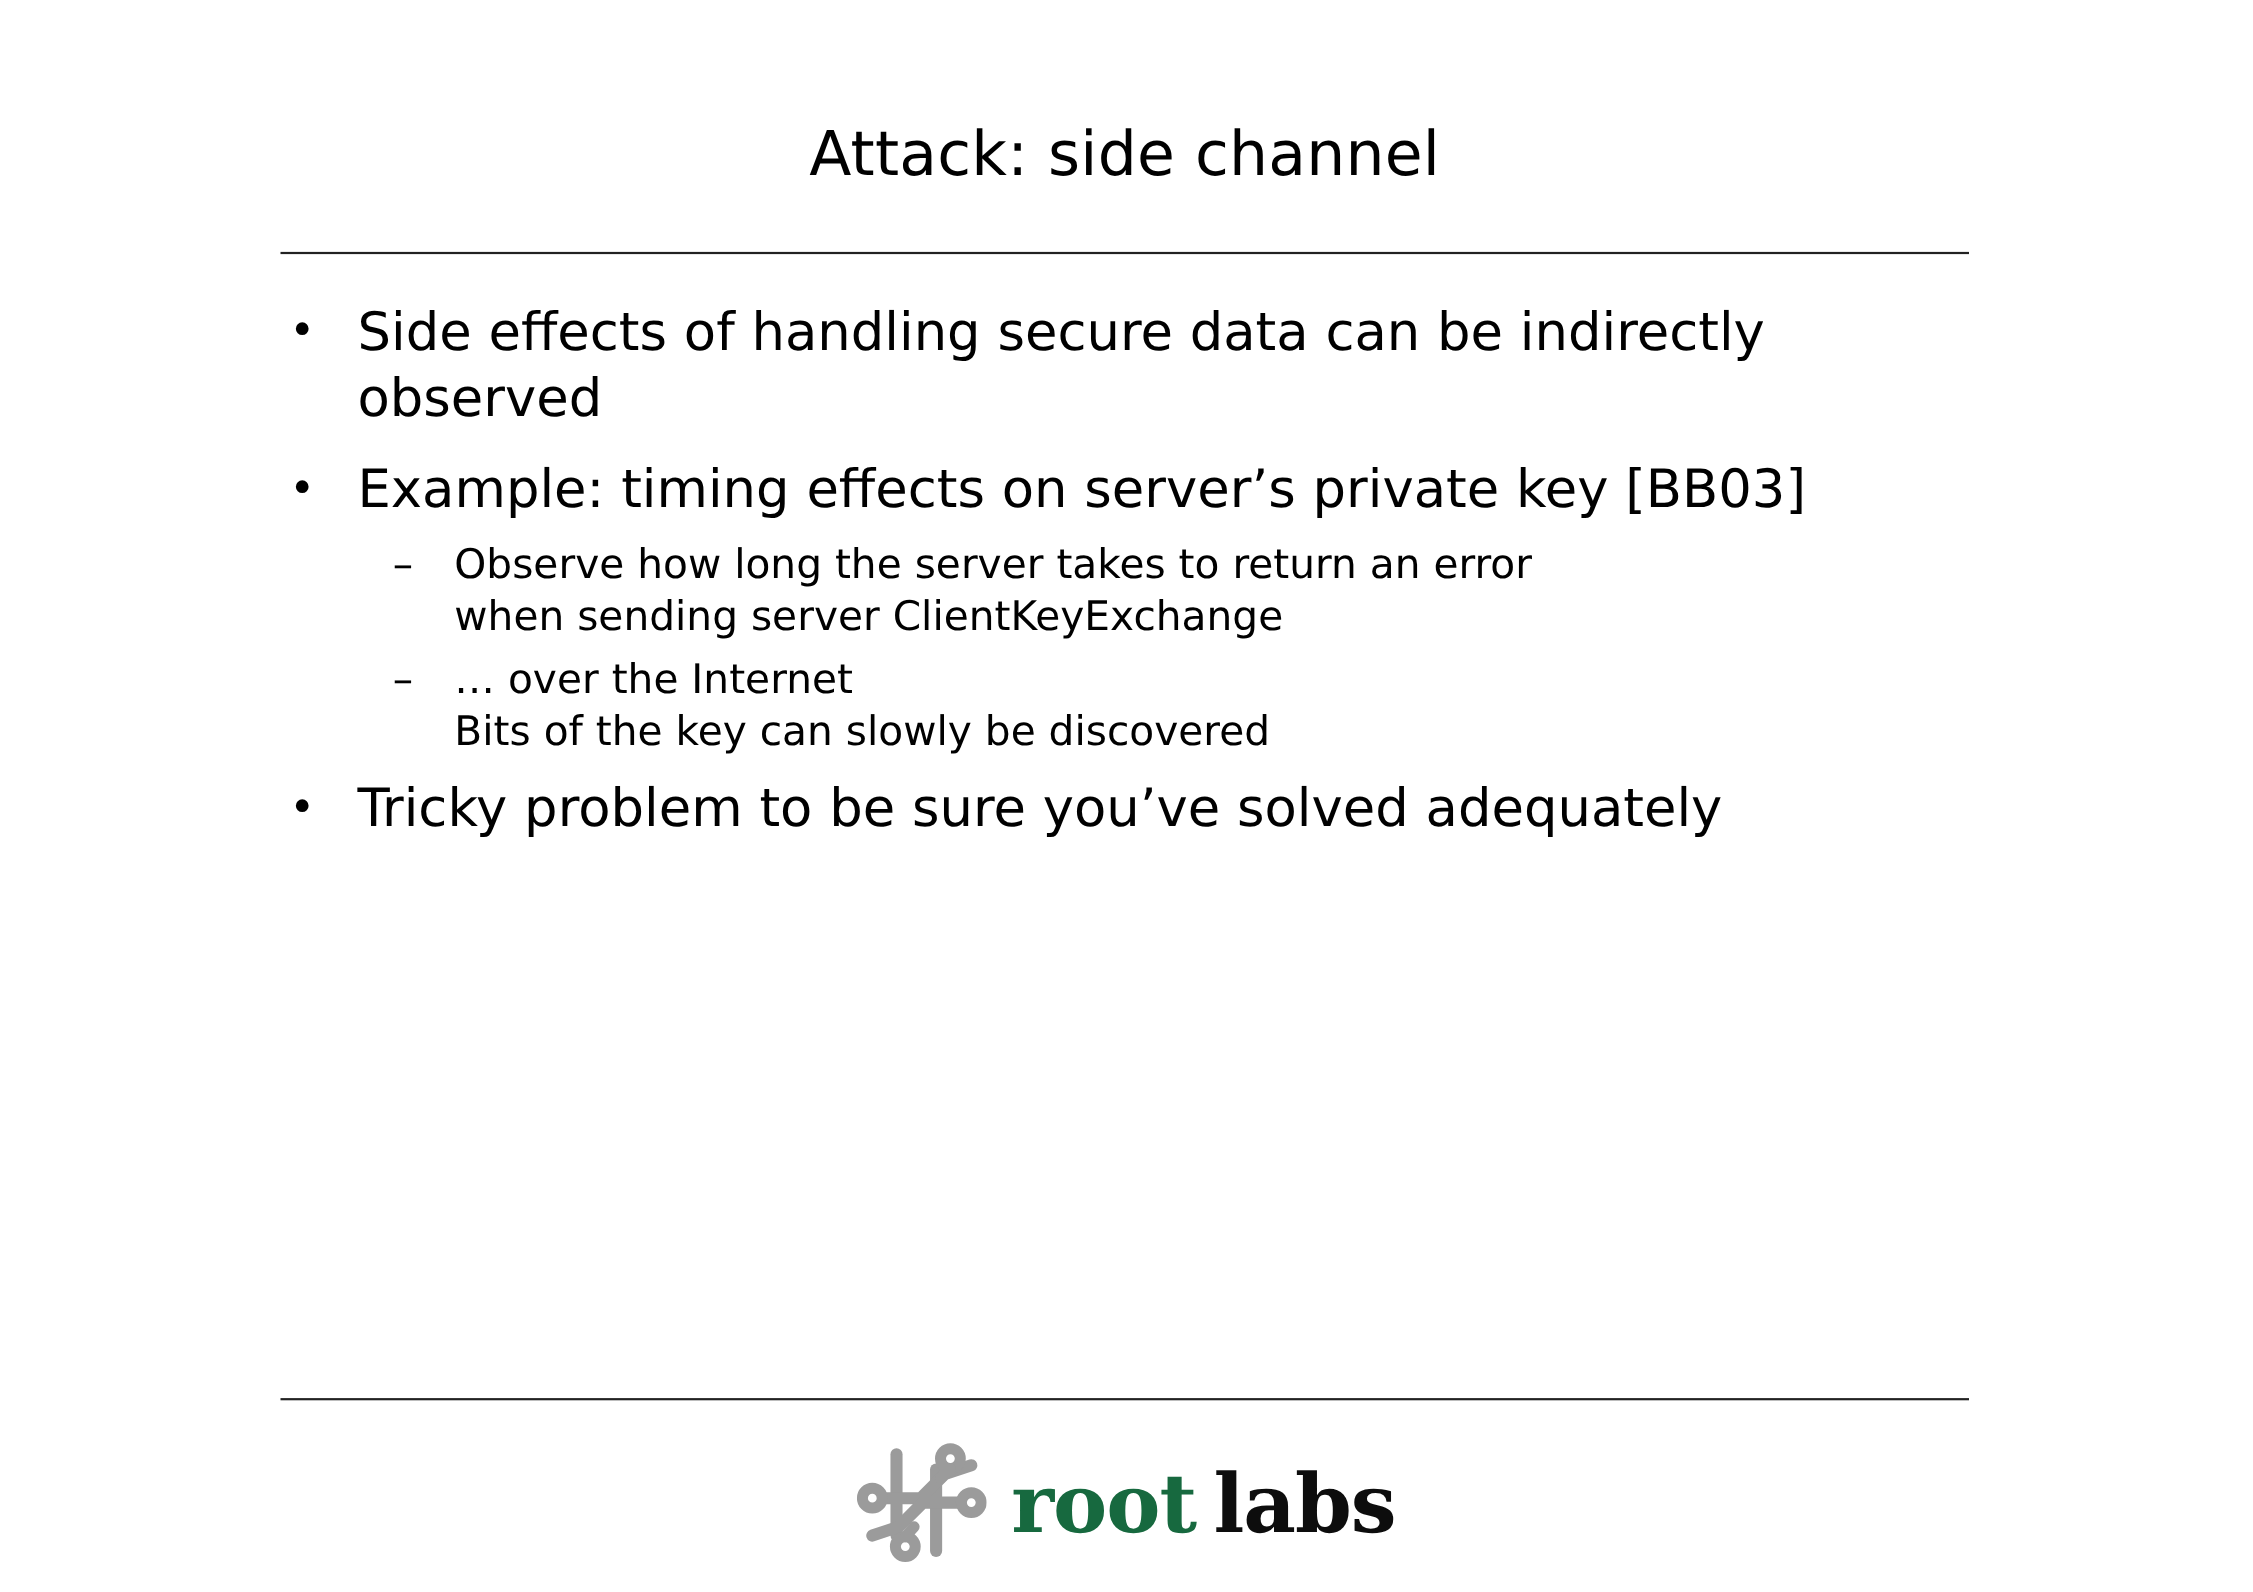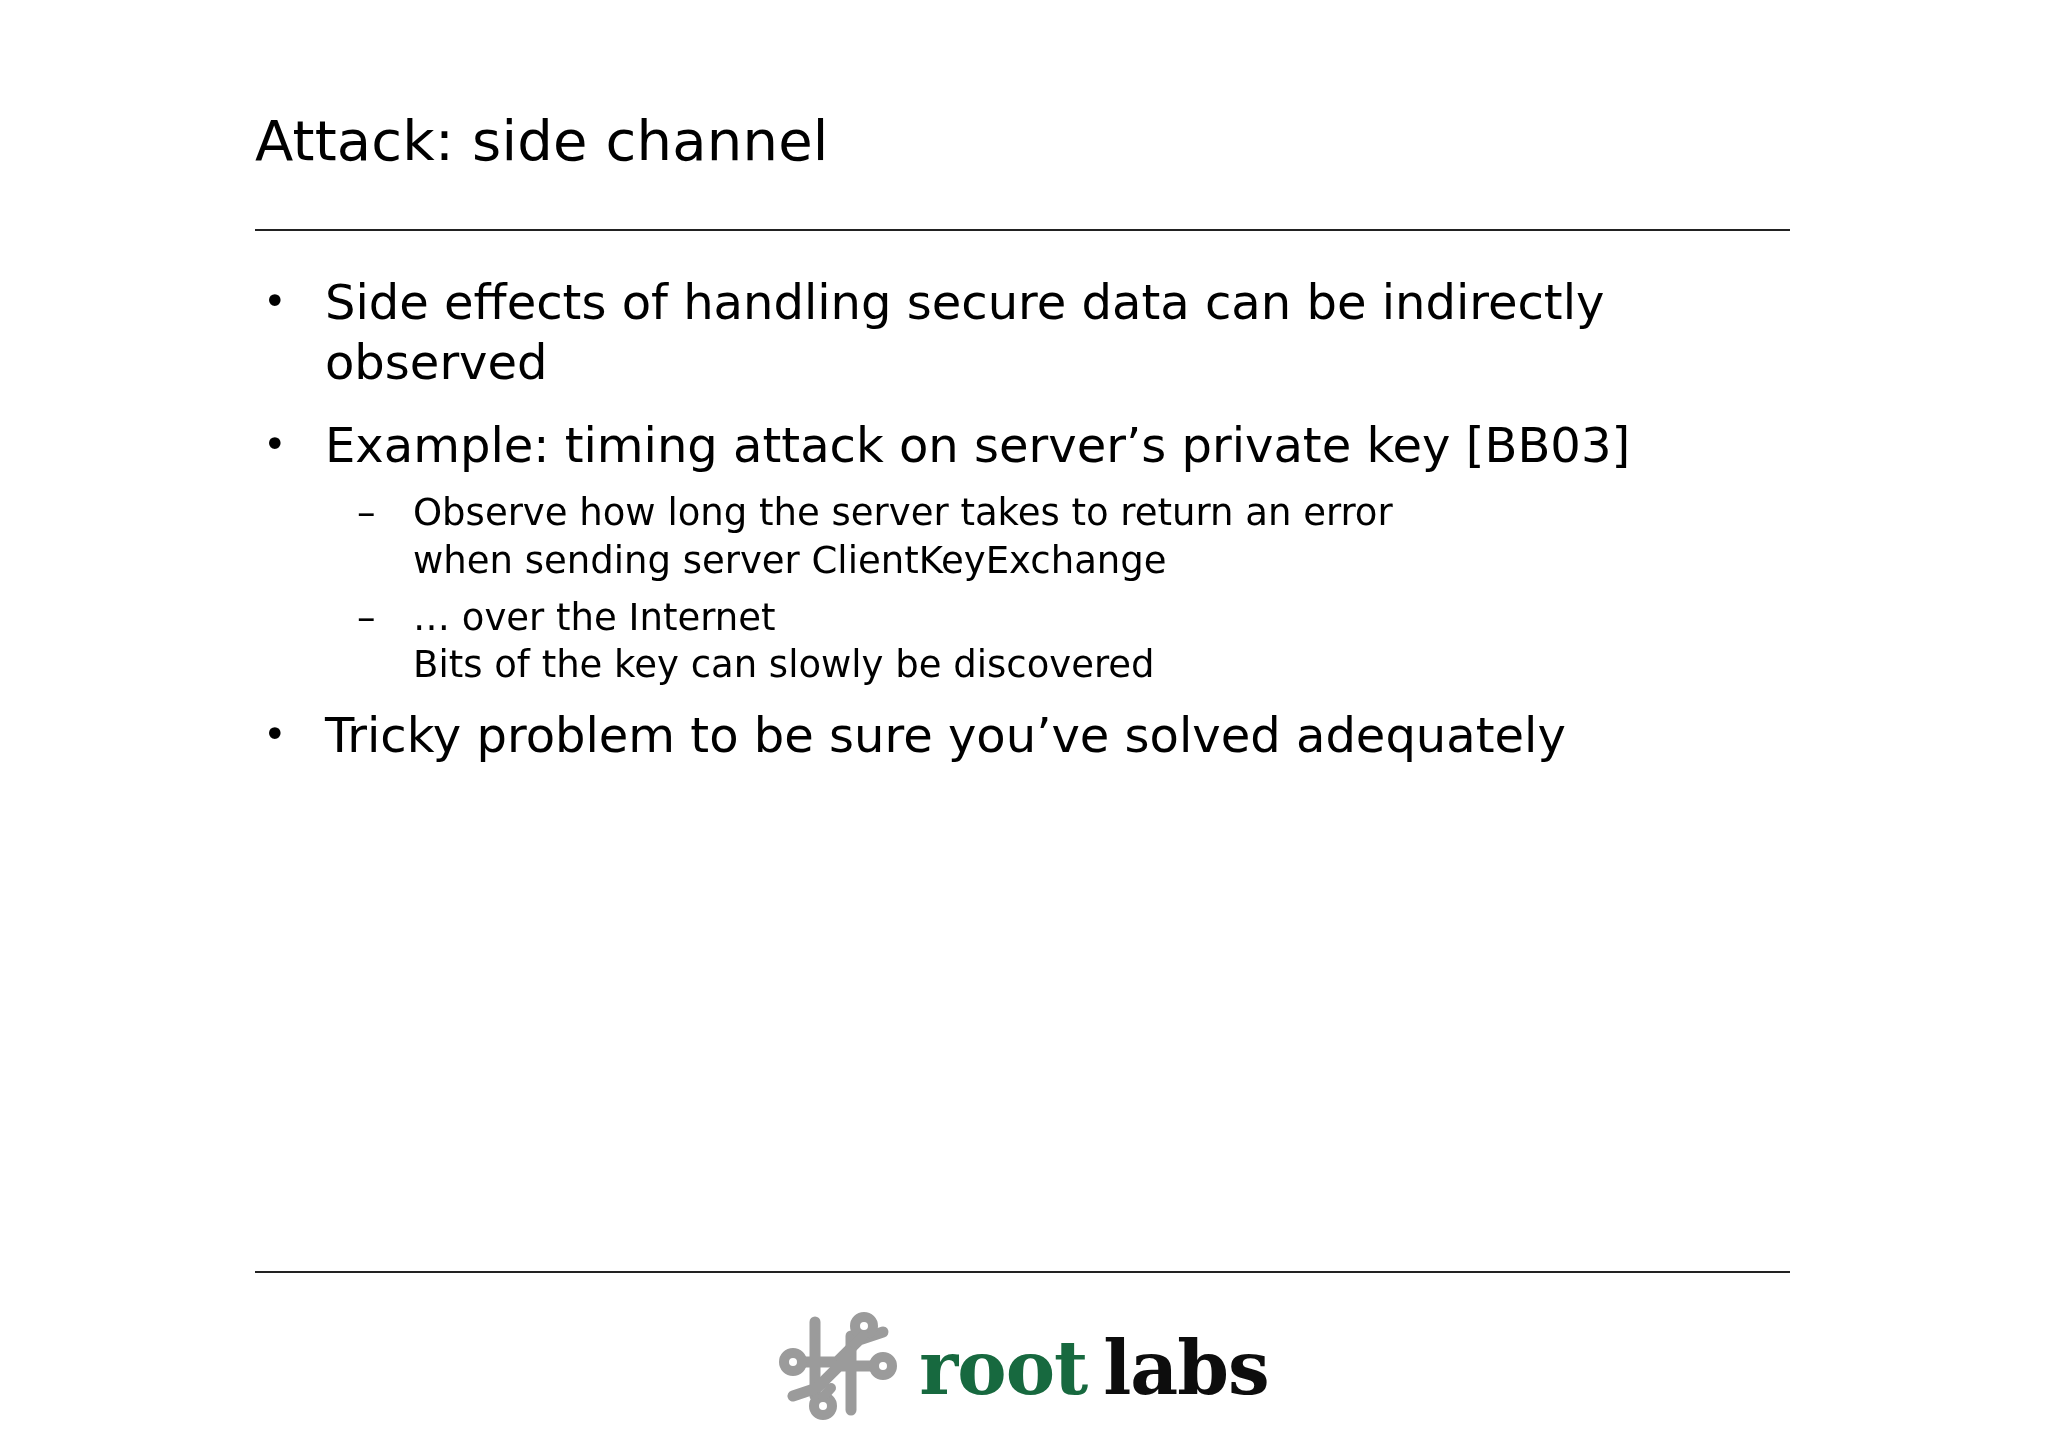--- a/index.html
+++ b/index.html
@@ -22,20 +22,21 @@
     inset: 0;
     background: #ffffff;
   }
 
   
   .slide-title {
     position: absolute;
     left: 255px;
     top: 108px;
     width: 1535px;
+    text-align: center;
     font-size: 56px;
     line-height: 1.18;
     font-weight: 400;
     letter-spacing: 0.2px;
     color: #000000;
     white-space: nowrap;
   }
 
   
   .rule {
@@ -135,21 +136,21 @@
 
   <div class="body-area">
 
     <div class="bullet-l1">
       <span class="marker">•</span>
       <span class="bullet-text">Side effects of handling secure data can be indirectly observed</span>
     </div>
 
     <div class="bullet-l1 gap-before">
       <span class="marker">•</span>
-      <span class="bullet-text">Example: timing attack on server’s private key [BB03]</span>
+      <span class="bullet-text">Example: timing effects on server’s private key [BB03]</span>
     </div>
 
     <div class="sub-group">
 
       <div class="bullet-l2">
         <span class="marker">–</span>
         <span class="wrapline">Observe how long the server takes to return an error</span>
         <span class="wrapline">when sending server ClientKeyExchange</span>
       </div>
 

